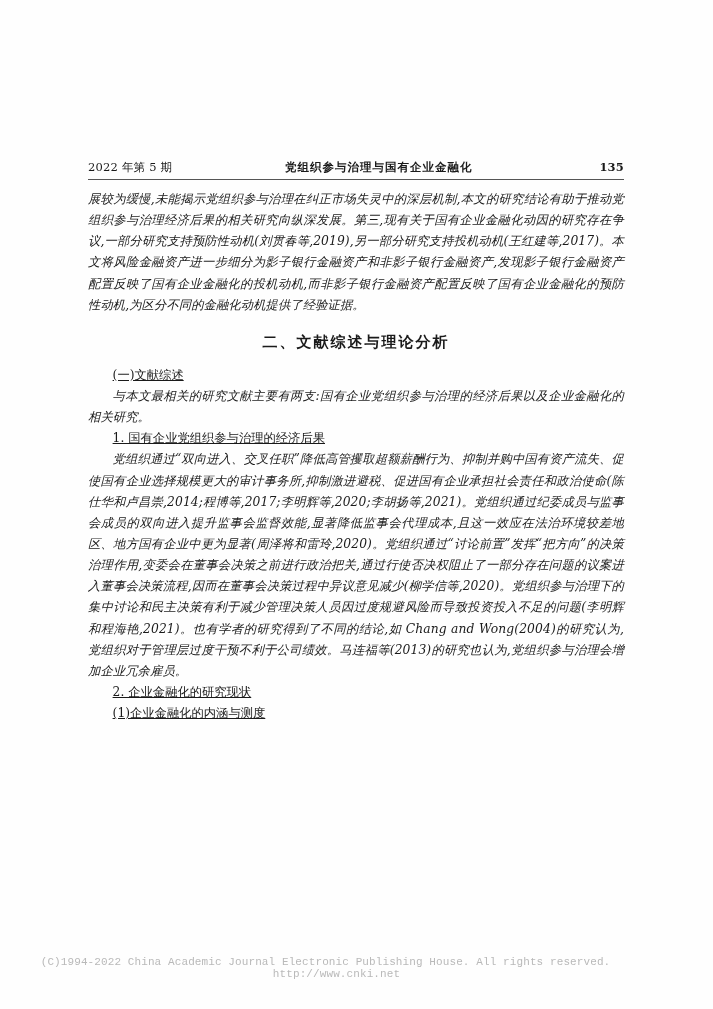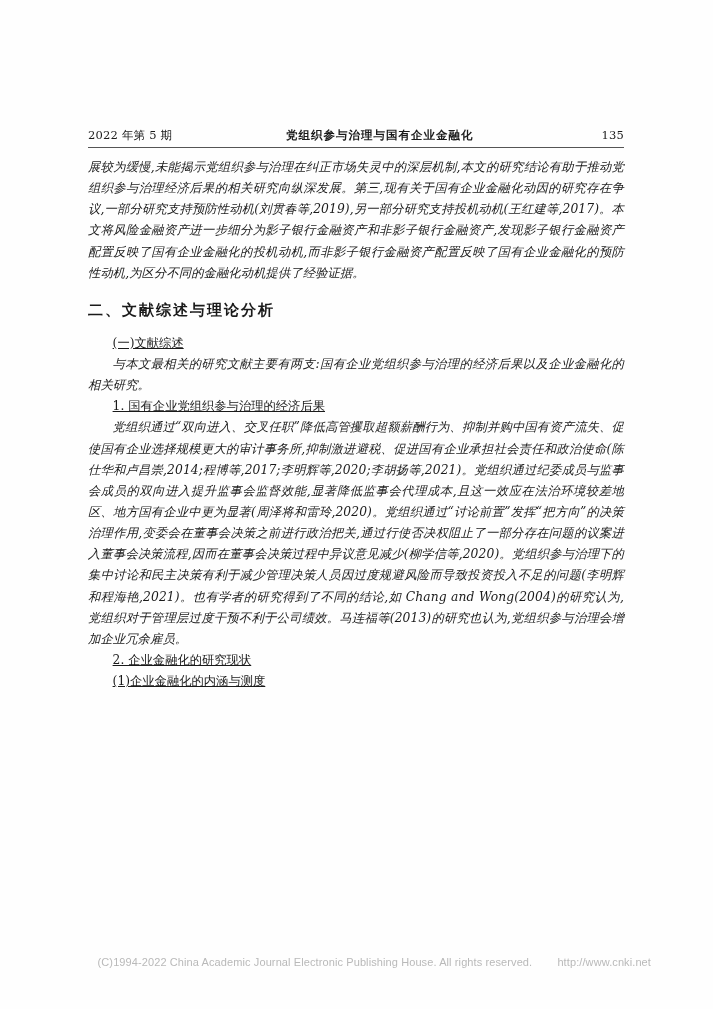--- a/index.html
+++ b/index.html
@@ -31,30 +31,31 @@
   .header-row {
     display: flex;
     align-items: baseline;
     justify-content: space-between;
     font-size: 11.5px;
     letter-spacing: 0.2px;
     padding-bottom: 4px;
   }
   .header-left {
     white-space: nowrap;
+    margin-top: 32px;
   }
   .header-center {
     flex: 1;
     text-align: center;
     font-weight: bold;
     letter-spacing: 1px;
   }
   .header-right {
     white-space: nowrap;
-    font-weight: normal;
+    font-weight: bold;
     margin-left: 14px;
   }
   .header-rule {
     border-bottom: 1px solid #555;
     margin-bottom: 9px;
   }
   p.body-para {
     font-size: 12.3px;
     line-height: 1.72;
     margin: 0;
@@ -62,40 +63,40 @@
     text-justify: inter-ideograph;
     letter-spacing: 0.1px;
     font-style: italic;
   }
   p.indent {
     text-indent: 2em;
   }
   h2.section-title {
     font-size: 15px;
     font-weight: bold;
-    text-align: left;
+    text-align: center;
     margin: 17px 0 13px 0;
     letter-spacing: 2px;
   }
   .sub-head {
     font-size: 12.3px;
     line-height: 1.72;
     margin: 0;
     text-indent: 2em;
     text-decoration: underline;
   }
   .footer {
     position: absolute;
     left: 0;
     top: 956px;
     width: 651px;
-    text-align: right;
+    text-align: center;
     font-size: 11px;
     color: #b9b9b9;
-    font-family: Liberation Sans, sans-serif;
+    font-family: Liberation Mono, monospace;
     letter-spacing: 0.1px;
   }
   .footer .url {
     margin-left: 22px;
   }
 </style>
 </head>
 <body>
 
 <div class="page">

